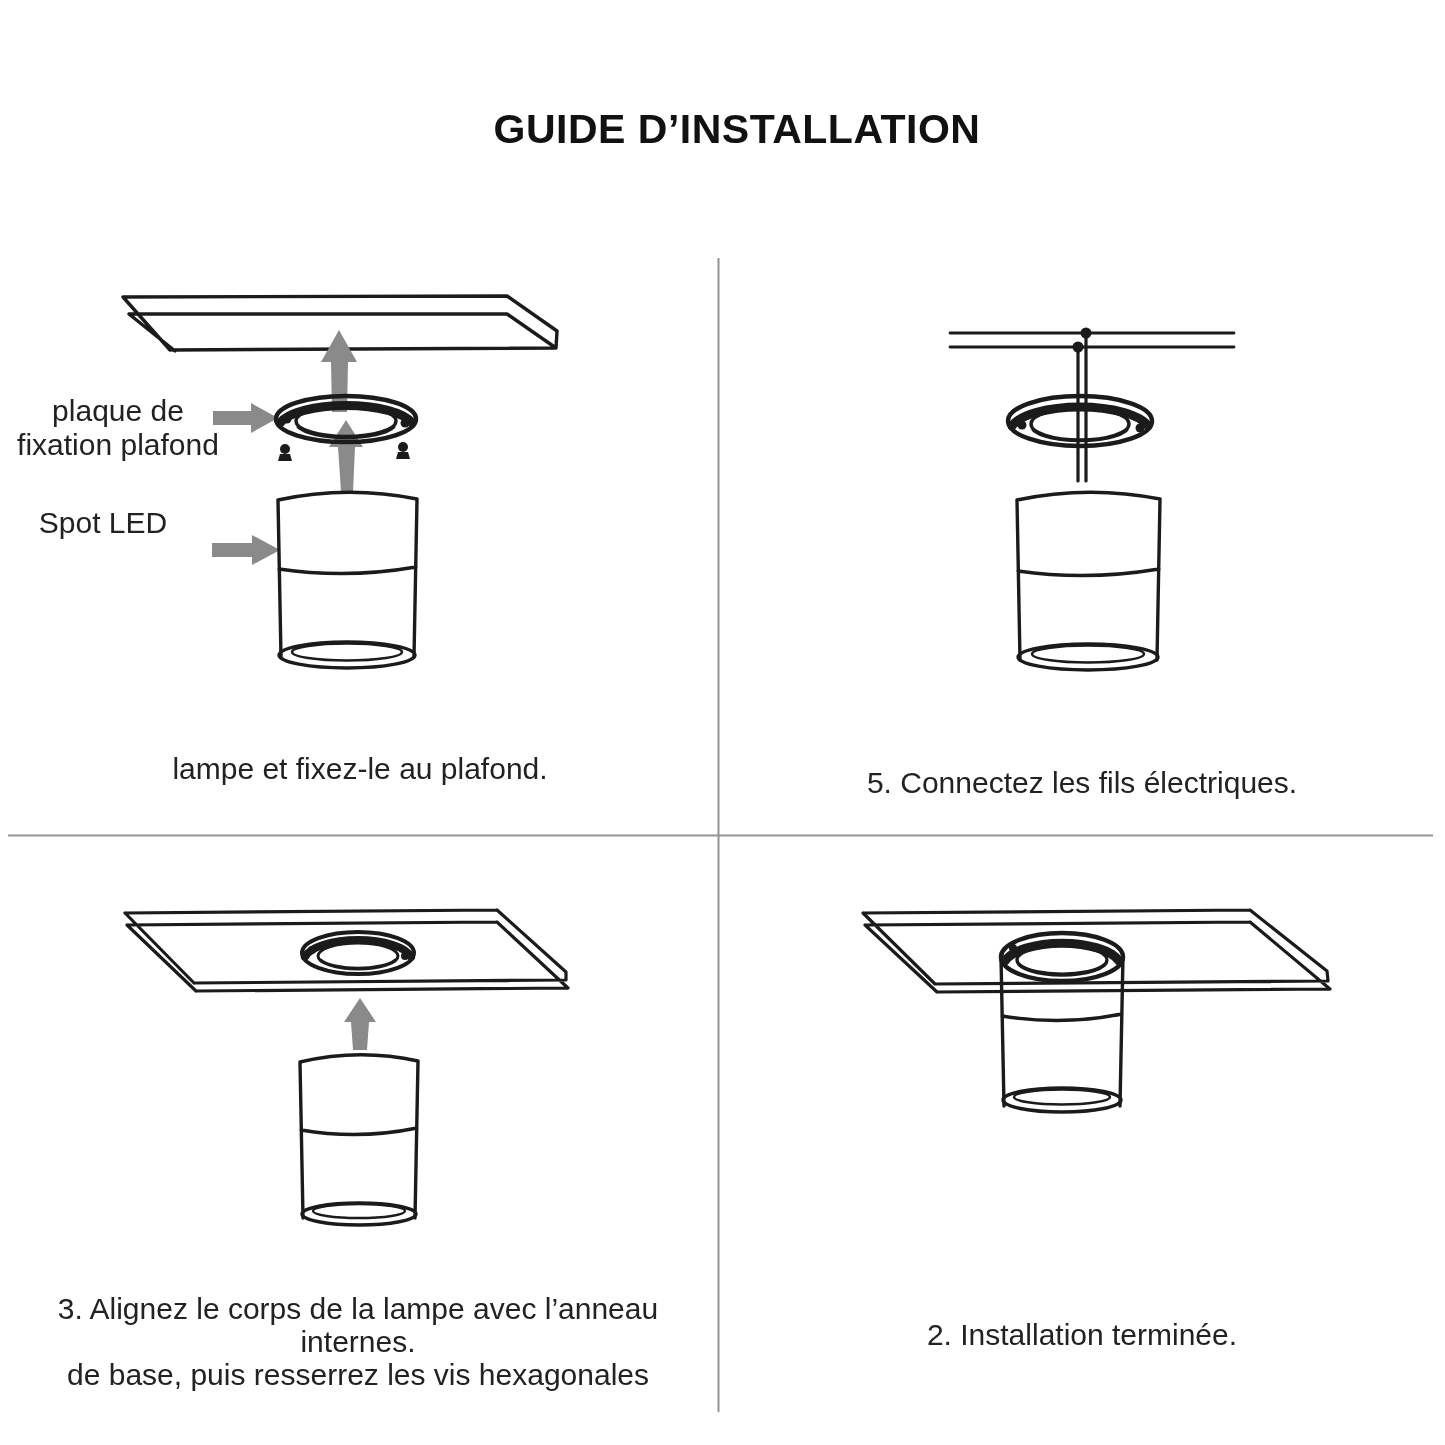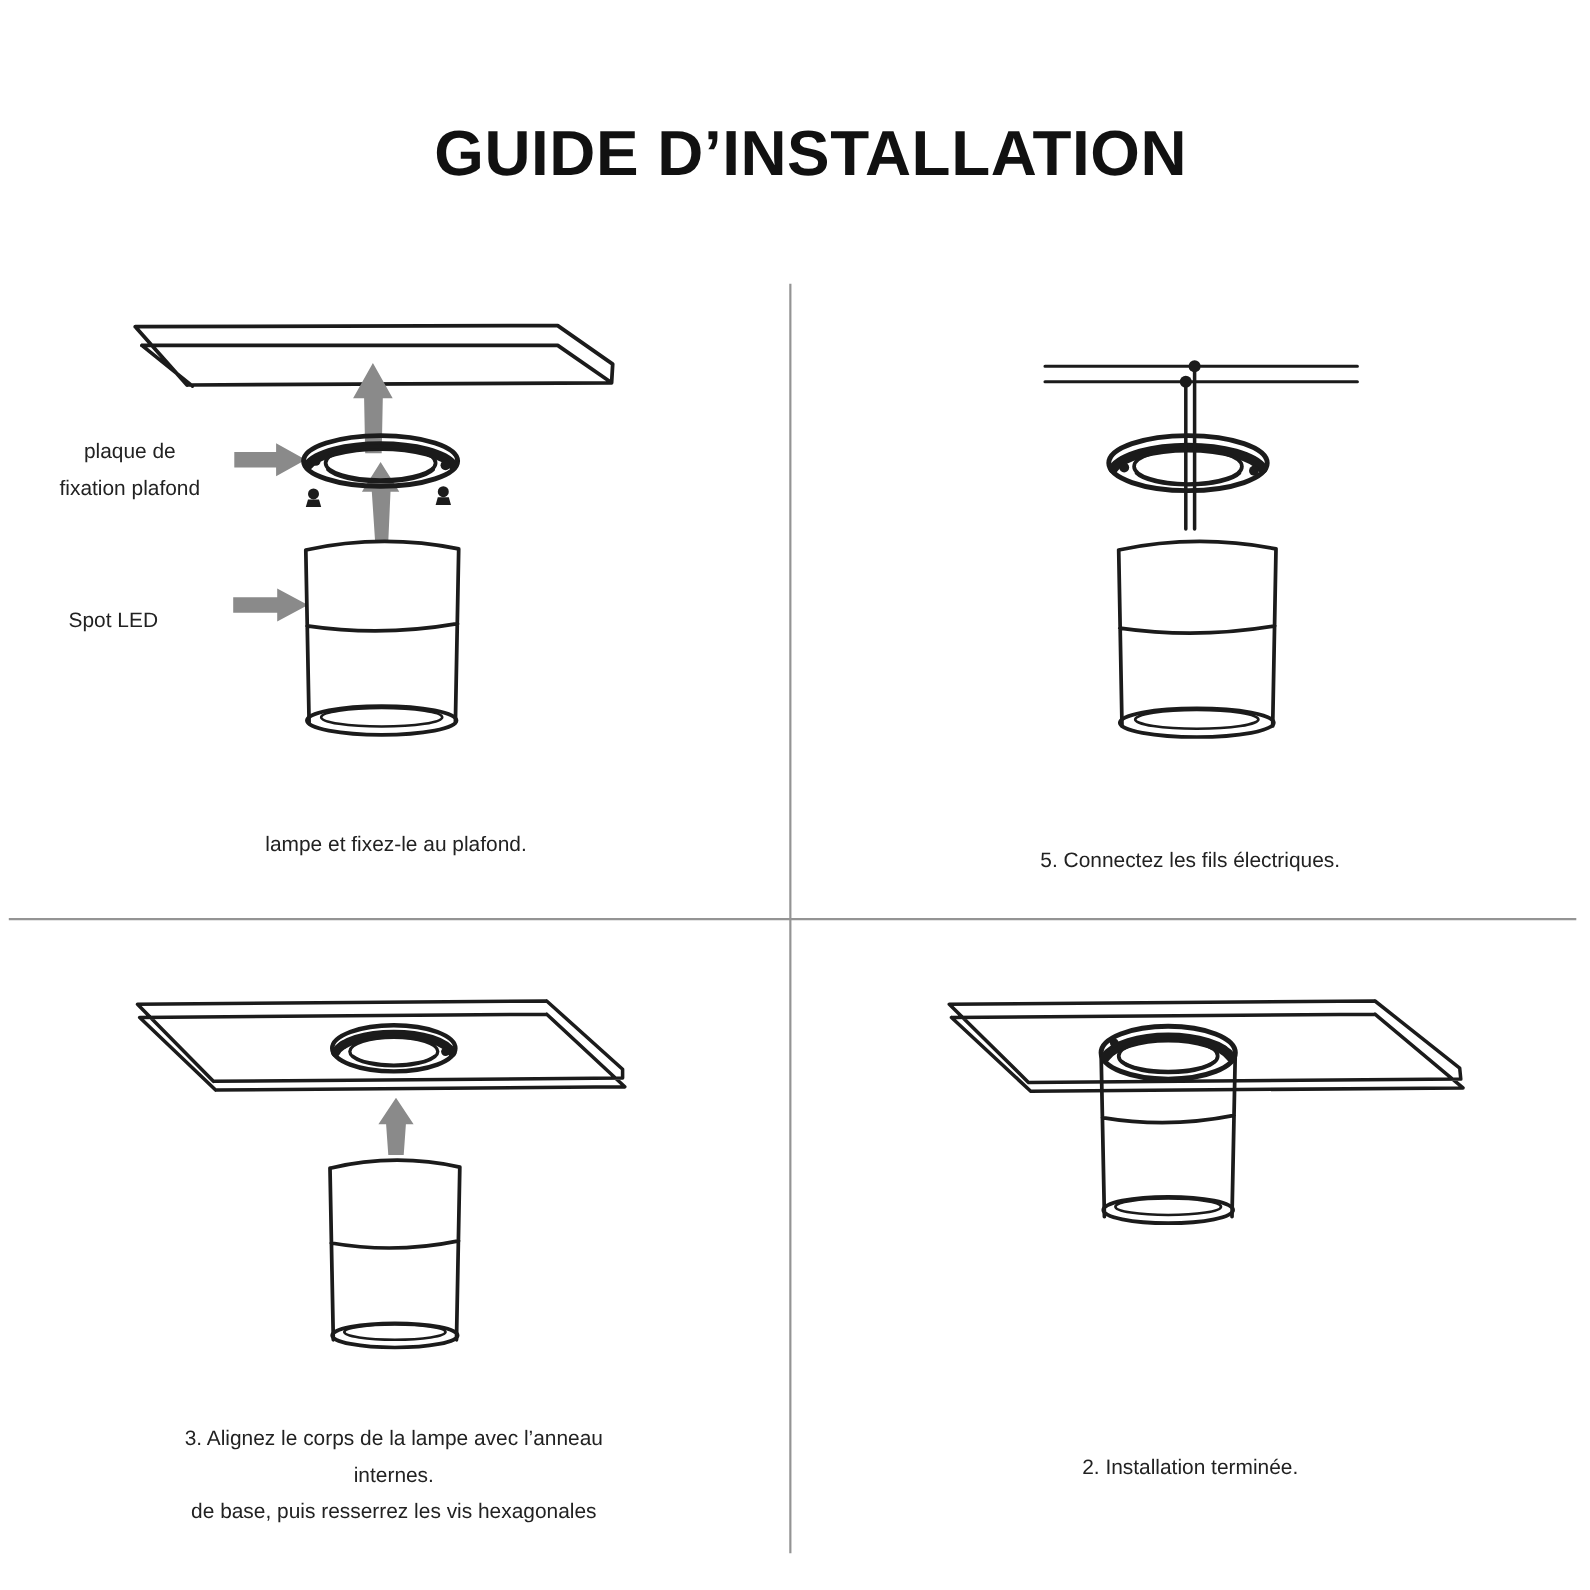--- a/index.html
+++ b/index.html
@@ -10,41 +10,41 @@
     height: 1445px;
     background: var(--background, #fff);
     overflow: hidden;
     font-family: "Liberation Sans", sans-serif;
     color: var(--text, #222);
   }
   .title {
     position: absolute;
     top: 106px; left: 0; width: 100%;
     text-align: center;
-    font-size: 58px;
+    font-size: 41px;
     font-weight: bold;
     letter-spacing: 0.5px;
     color: #111;
     padding-left: 29px;
   }
   .art { position: absolute; left: 0; top: 0; width: 1445px; height: 1445px; }
   .ink  { stroke: var(--ink, #1b1b1b); fill: none; stroke-linecap: round; stroke-linejoin: round; }
   .fill-ink { fill: var(--ink, #1b1b1b); stroke: none; }
   .arrow { fill: var(--arrow-gray, #8a8a8a); stroke: none; }
   .divider { stroke: var(--divider-gray, #949494); stroke-width: 2; }
   .label, .caption {
     position: absolute;
-    font-size: 19px;
+    font-size: 30px;
     line-height: 33px;
     text-align: center;
     color: var(--text, #222);
   }
   .label div, .caption div, .label, .caption { white-space: nowrap; }
   .label-plate { left: 14px;  top: 394px;  width: 208px; line-height: 34px; }
-  .label-spot  { left: 8px;   top: 548px;  width: 190px; }
+  .label-spot  { left: 8px;   top: 506px;  width: 190px; }
   .caption-1   { left: 8px;   top: 752px;  width: 704px; }
   .caption-2   { left: 732px; top: 766px;  width: 700px; }
   .caption-3   { left: 5px;   top: 1292px; width: 706px; }
   .caption-4   { left: 732px; top: 1318px; width: 700px; }
 </style>
 </head>
 <body>
 
 <div class="page">
 

